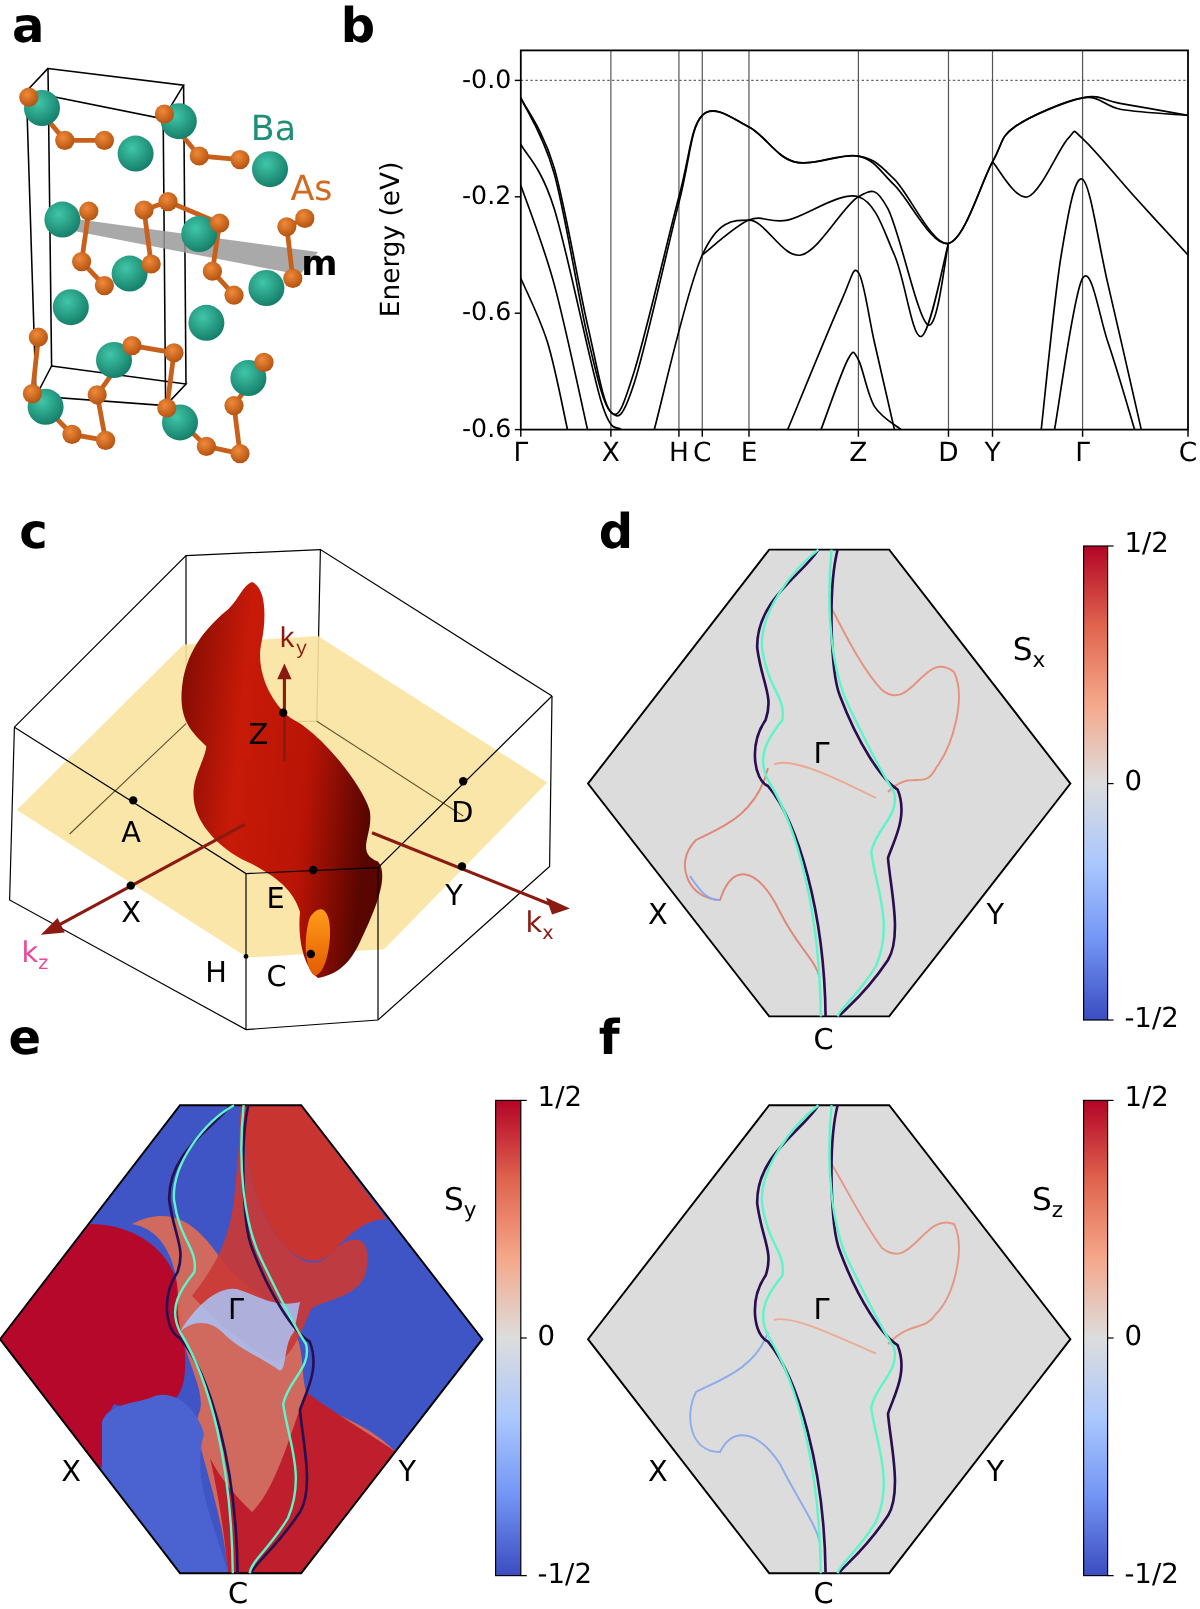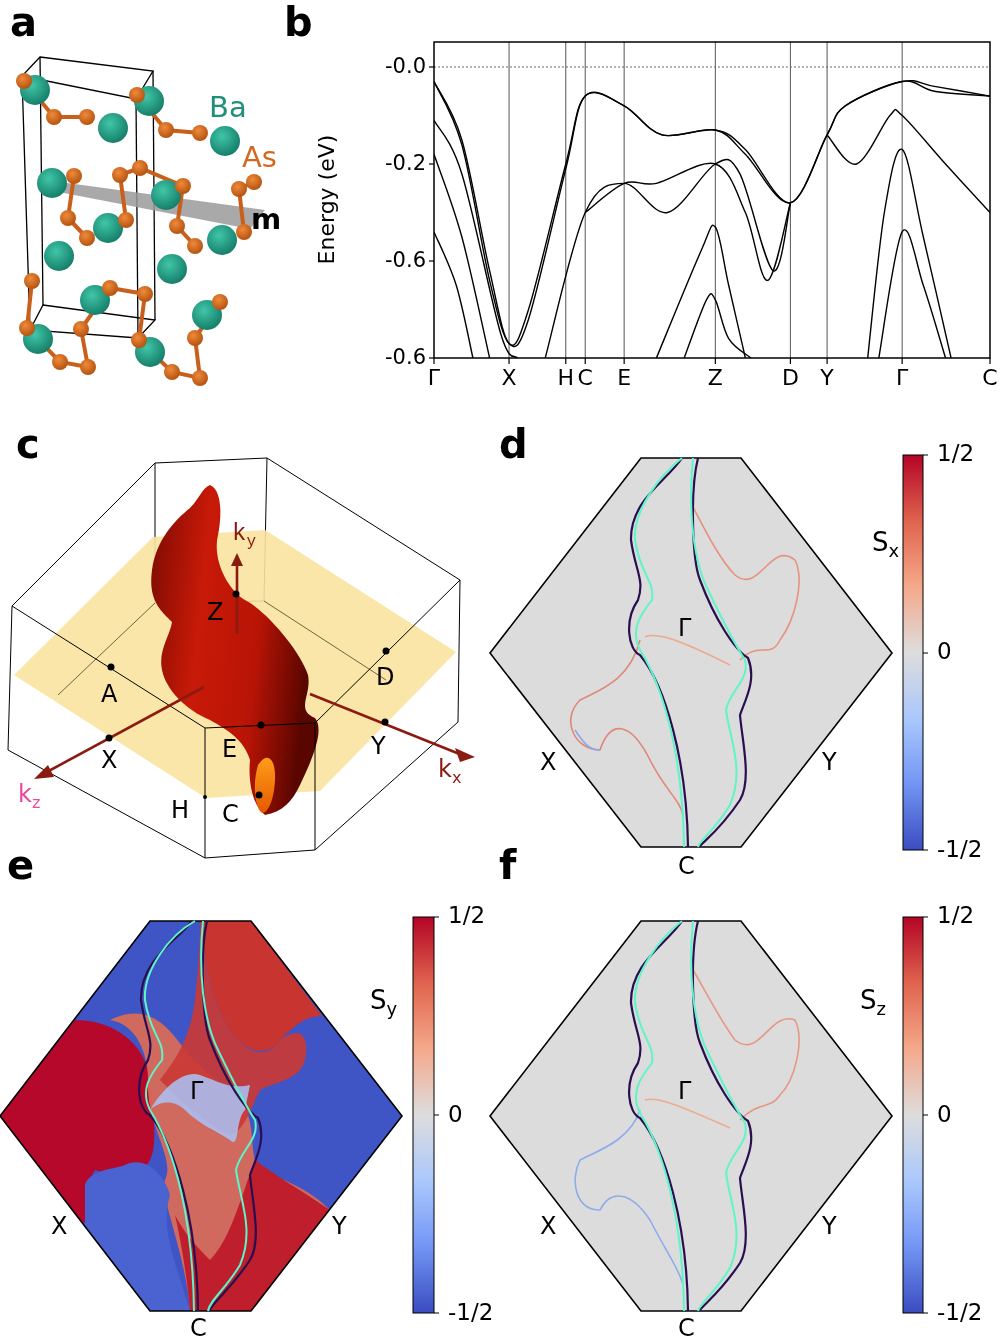--- a/index.html
+++ b/index.html
@@ -315,21 +315,21 @@
     <line x1="923" y1="917" x2="928" y2="917" stroke="#000"></line>
     <line x1="923" y1="1115" x2="928" y2="1115" stroke="#000"></line>
     <line x1="923" y1="1313" x2="928" y2="1313" stroke="#000"></line>
   </g>
 </svg>
 
 <div class="abs lbl" style="left:678px;top:614px;font-size:24px;">Γ</div>
 <div class="abs lbl" style="left:540px;top:748px;font-size:24px;">X</div>
 <div class="abs lbl" style="left:822px;top:748px;font-size:24px;">Y</div>
 <div class="abs lbl" style="left:678px;top:852px;font-size:24px;">C</div>
-<div class="abs lbl" style="left:872px;top:527px;font-size:26px;"><span>S</span><sub style="font-size:18px;">x</sub></div>
+<div class="abs lbl" style="left:844px;top:527px;font-size:26px;"><span>S</span><sub style="font-size:18px;">x</sub></div>
 <div class="abs lbl" style="left:937px;top:440px;font-size:23px;">1/2</div>
 <div class="abs lbl" style="left:937px;top:638px;font-size:23px;">0</div>
 <div class="abs lbl" style="left:937px;top:836px;font-size:23px;">-1/2</div>
 
 <div class="abs lbl" style="left:190px;top:1077px;font-size:24px;">Γ</div>
 <div class="abs lbl" style="left:51px;top:1212px;font-size:24px;">X</div>
 <div class="abs lbl" style="left:332px;top:1212px;font-size:24px;">Y</div>
 <div class="abs lbl" style="left:190px;top:1314px;font-size:24px;">C</div>
 <div class="abs lbl" style="left:370px;top:985px;font-size:26px;"><span>S</span><sub style="font-size:18px;">y</sub></div>
 <div class="abs lbl" style="left:448px;top:902px;font-size:23px;">1/2</div>

